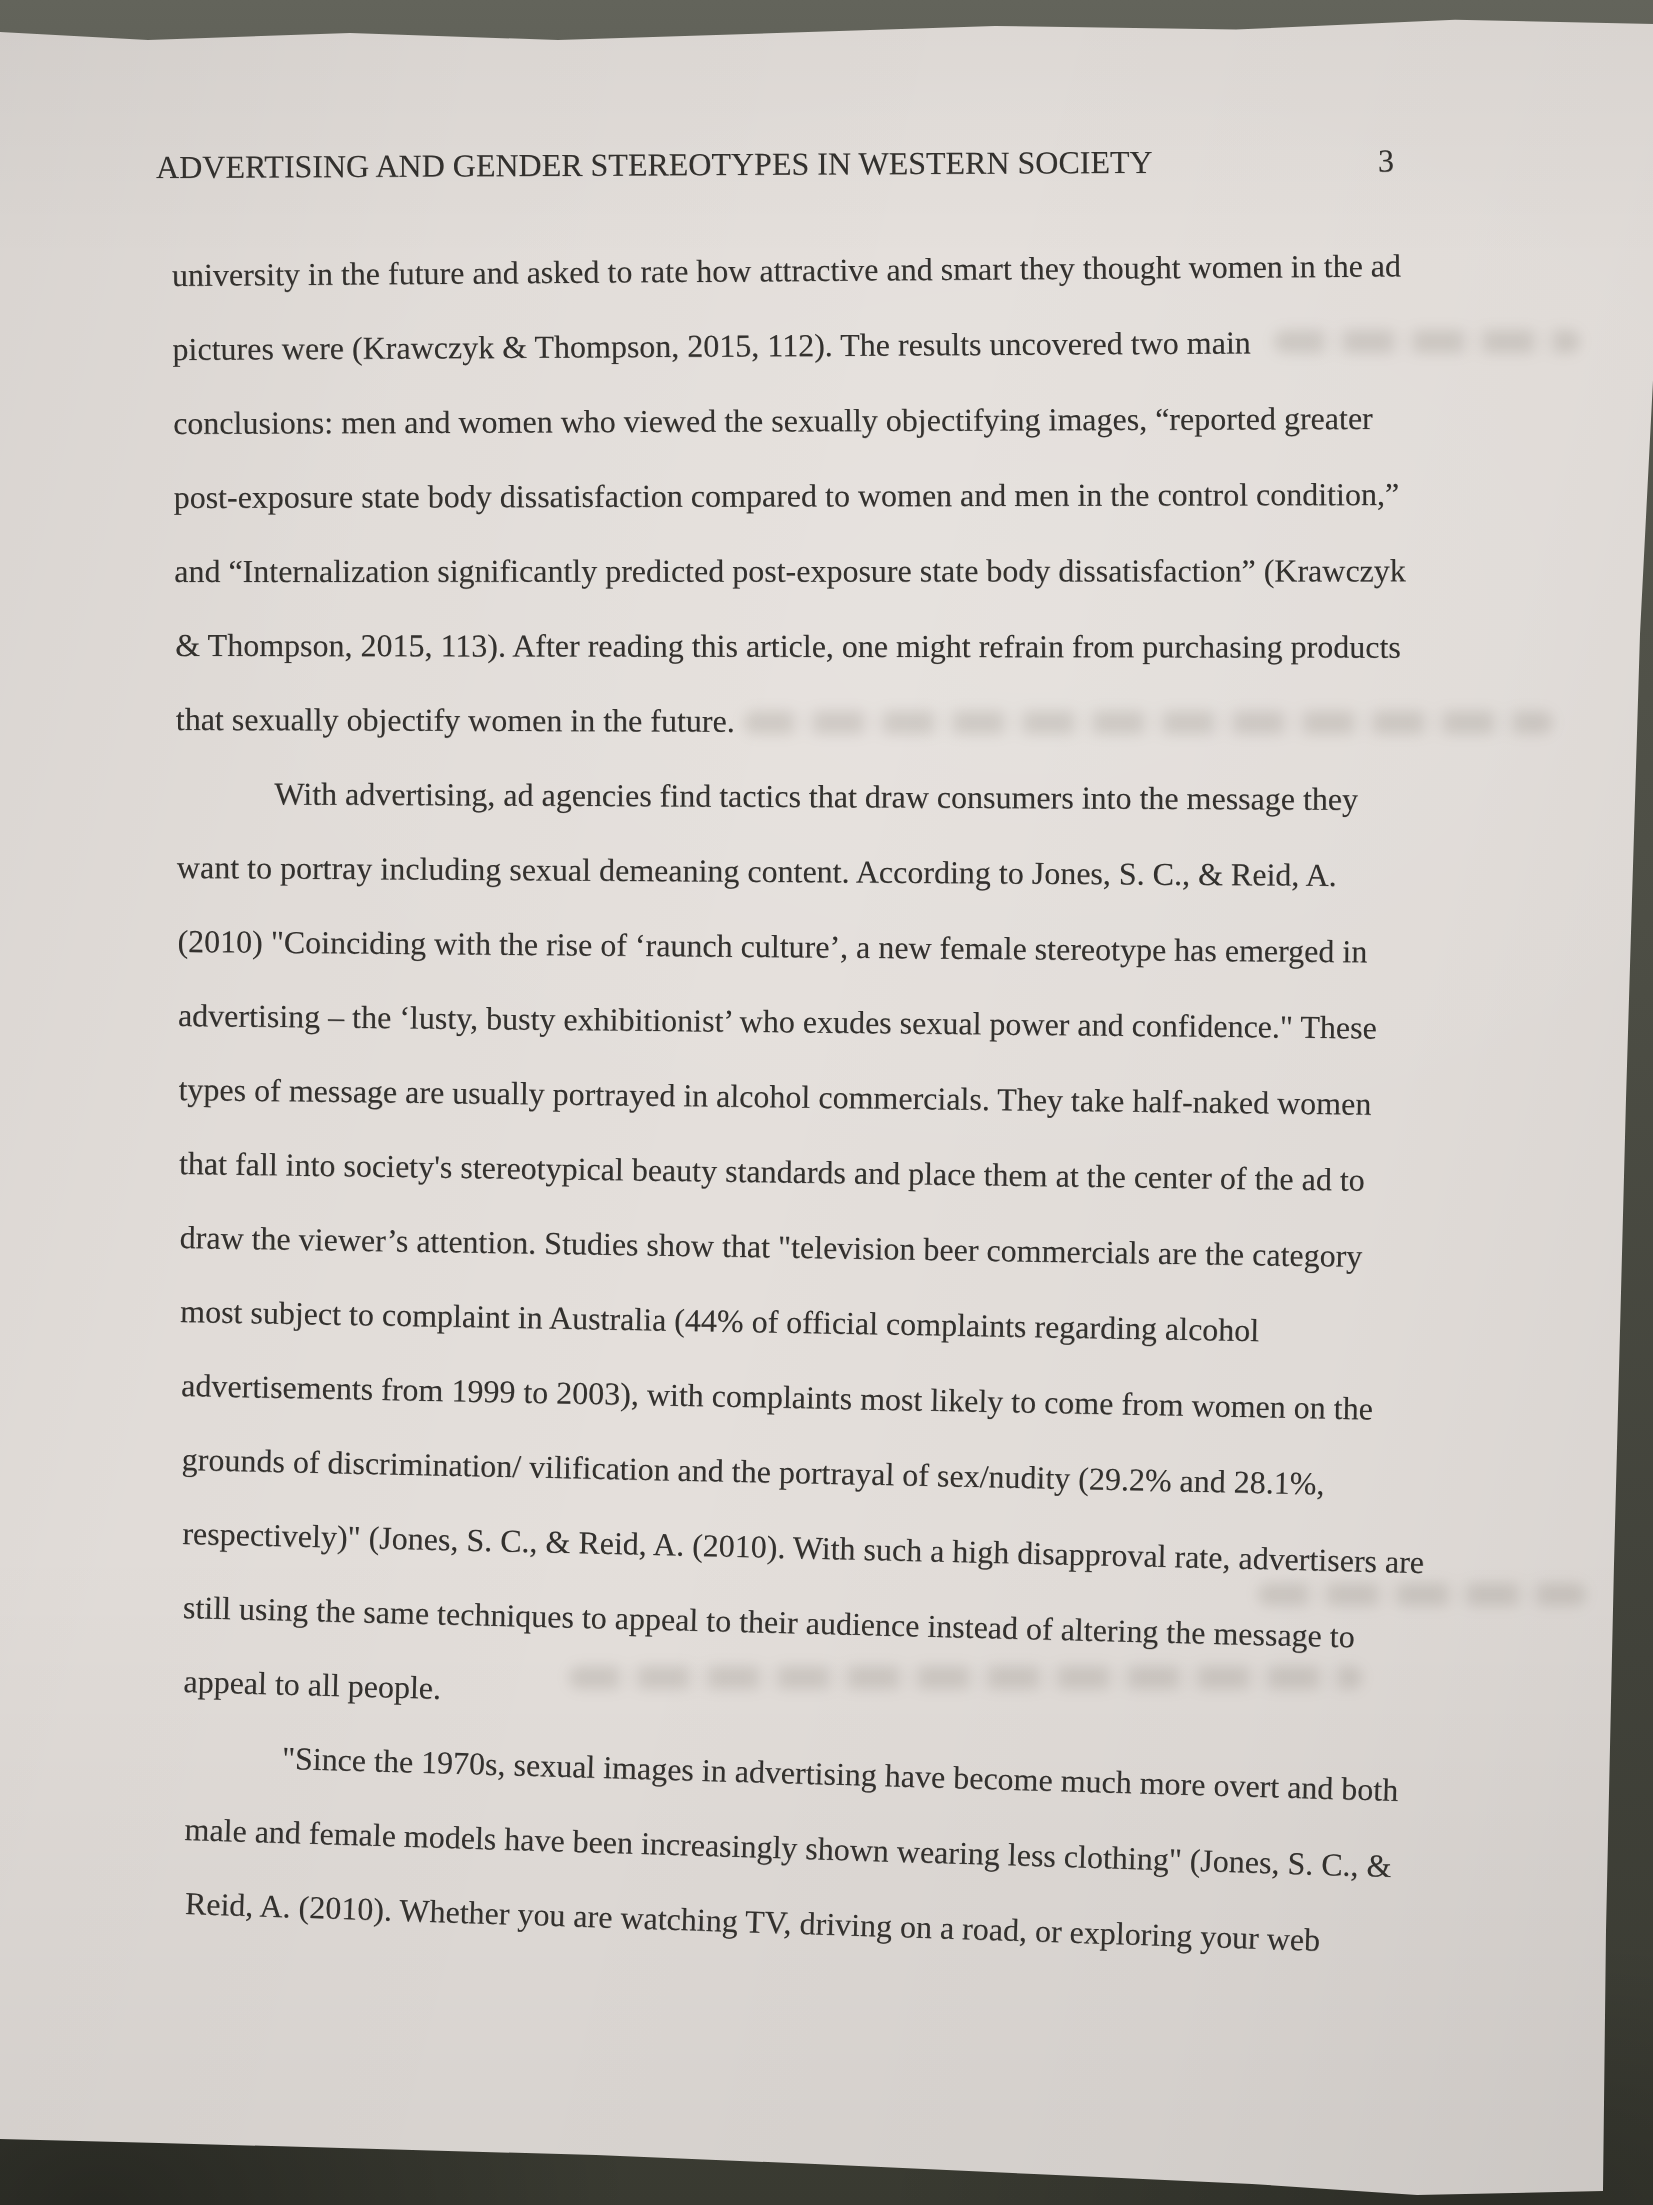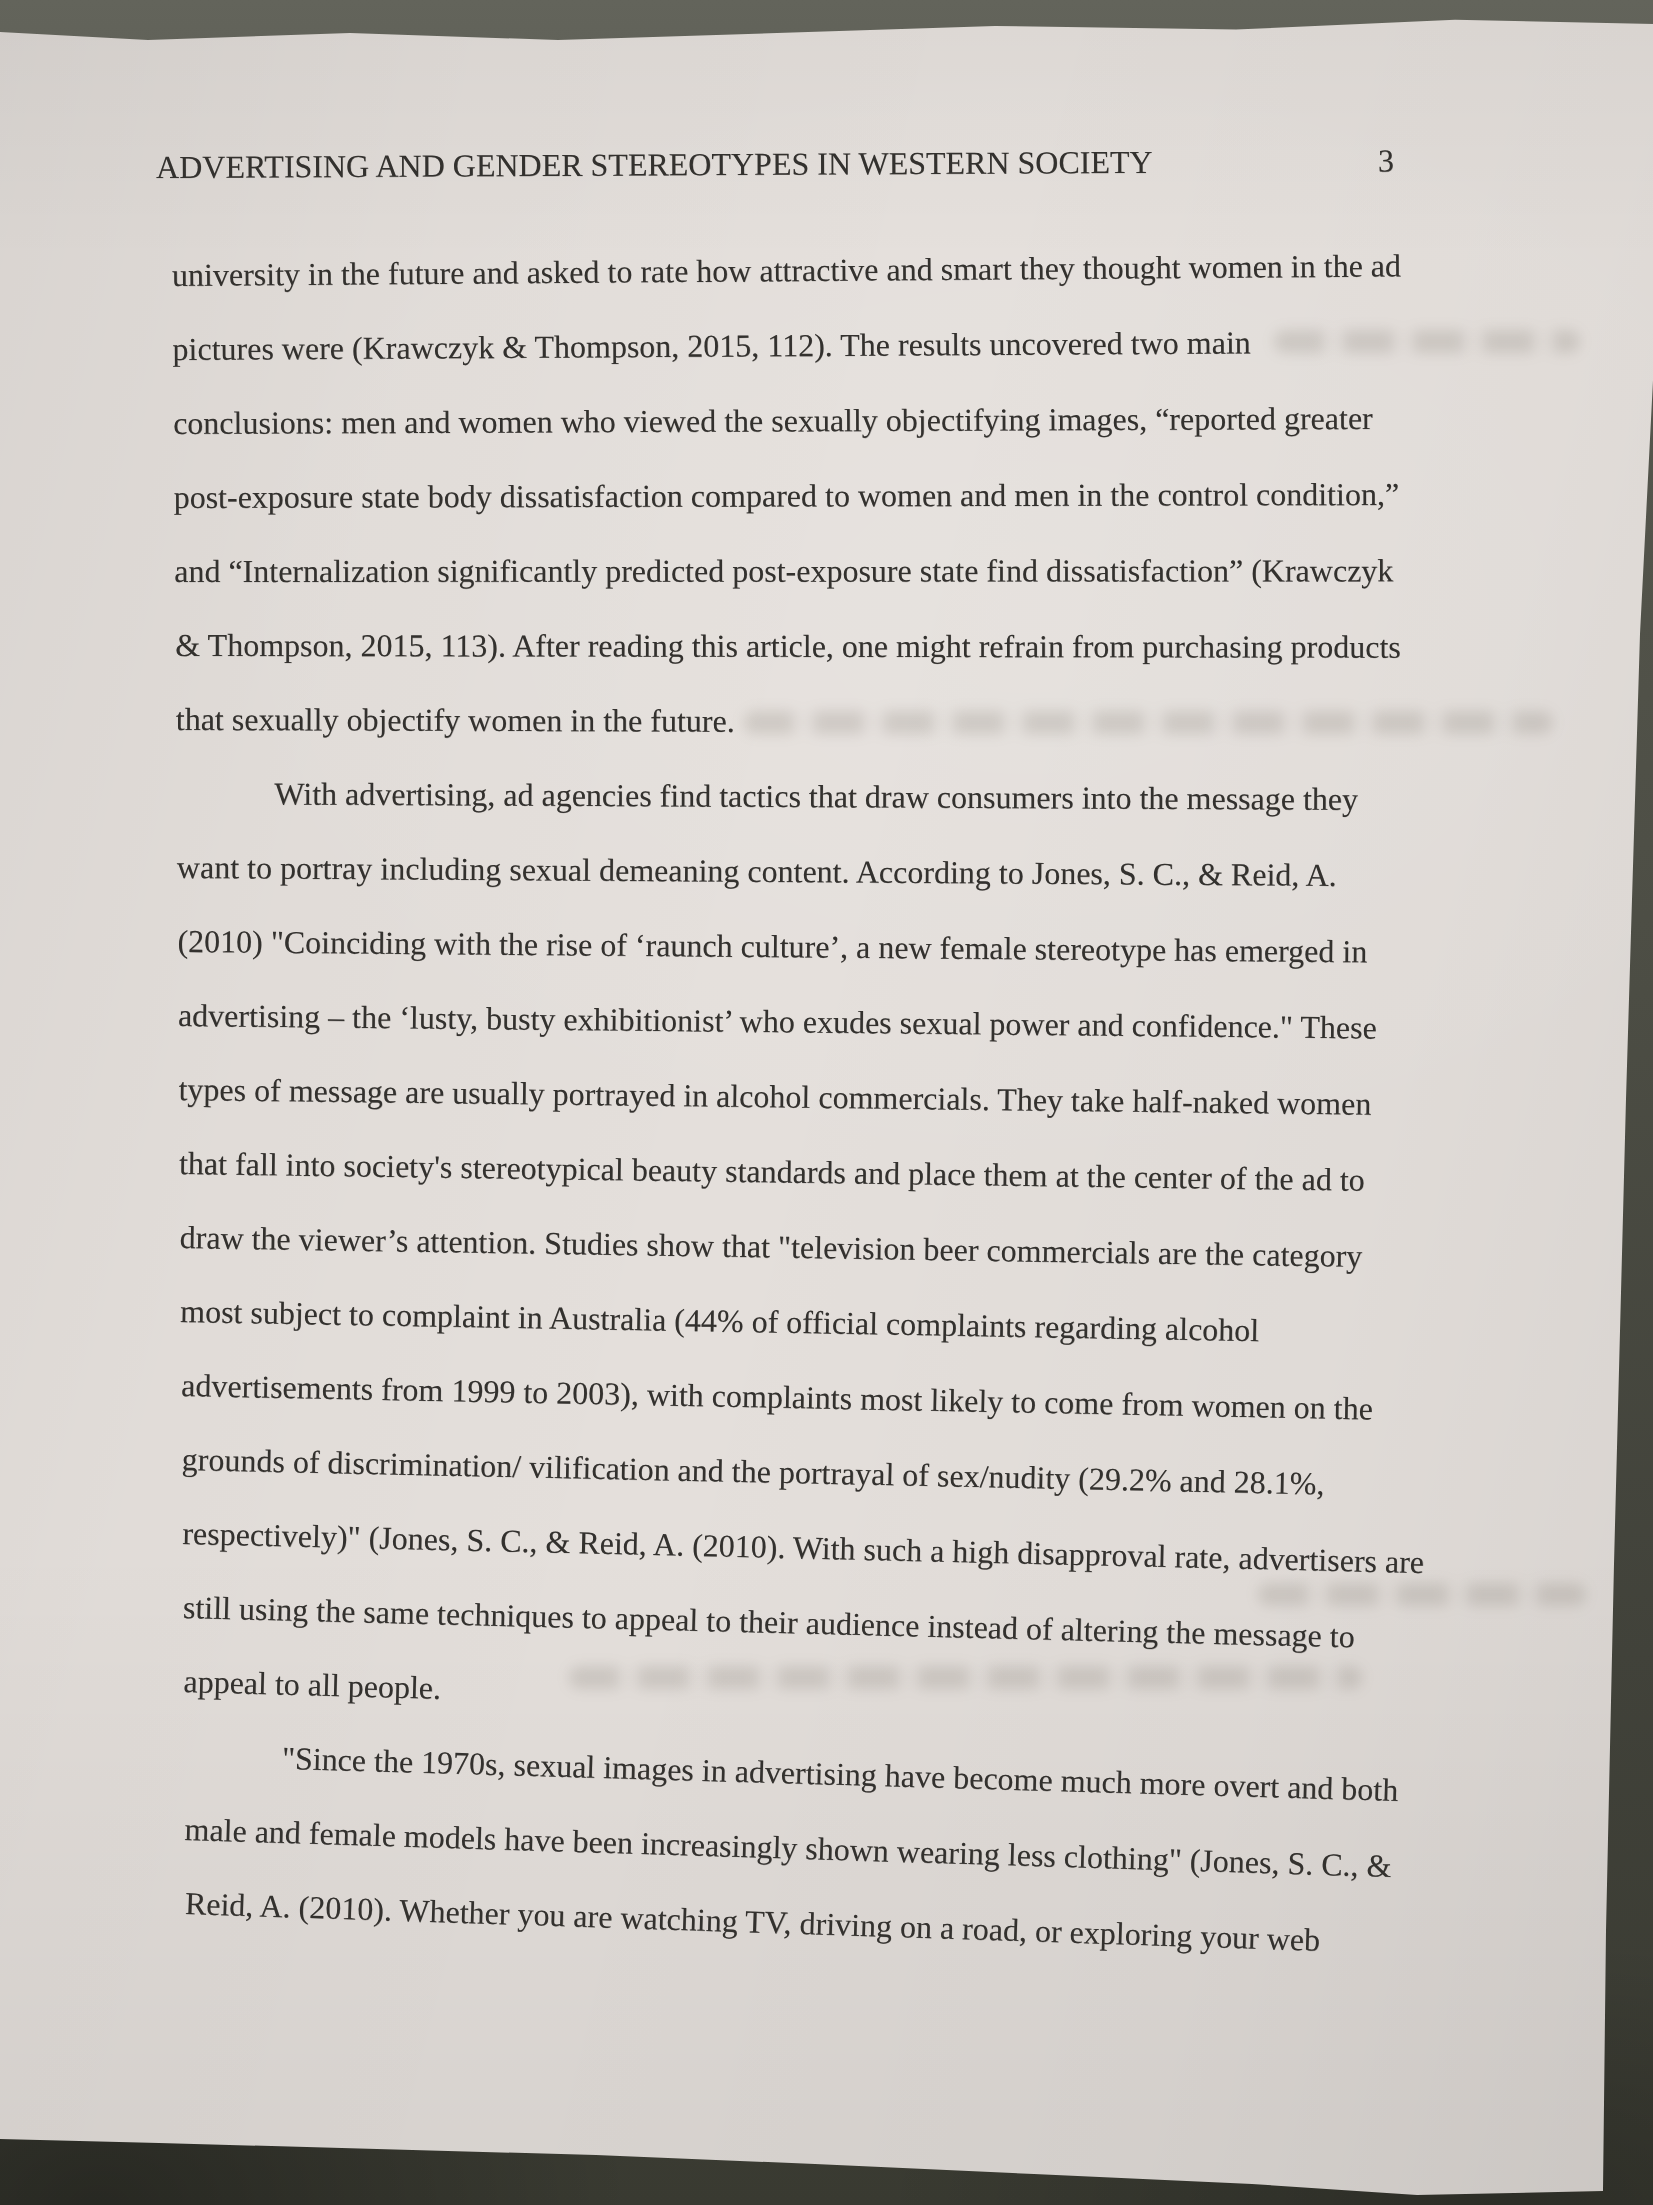--- a/index.html
+++ b/index.html
@@ -64,21 +64,21 @@
       <div class="header-row">
         <span>ADVERTISING AND GENDER STEREOTYPES IN WESTERN SOCIETY</span>
         <span class="pagenum">3</span>
       </div>
 
       <div class="bodytext">
         <div class="line" style="transform:translateX(0px) rotate(-0.45deg)">university in the future and asked to rate how attractive and smart they thought women in the ad</div>
         <div class="line" style="transform:translateX(0.5px) rotate(-0.35deg)">pictures were (Krawczyk &amp; Thompson, 2015, 112). The results uncovered two main</div>
         <div class="line" style="transform:translateX(1.1px) rotate(-0.24deg)">conclusions: men and women who viewed the sexually objectifying images, “reported greater</div>
         <div class="line" style="transform:translateX(1.6px) rotate(-0.14deg)">post-exposure state body dissatisfaction compared to women and men in the control condition,”</div>
-        <div class="line" style="transform:translateX(2.2px) rotate(-0.03deg)">and “Internalization significantly predicted post-exposure state find dissatisfaction” (Krawczyk</div>
+        <div class="line" style="transform:translateX(2.2px) rotate(-0.03deg)">and “Internalization significantly predicted post-exposure state body dissatisfaction” (Krawczyk</div>
         <div class="line" style="transform:translateX(3.3px) rotate(0.08deg)">&amp; Thompson, 2015, 113). After reading this article, one might refrain from purchasing products</div>
         <div class="line" style="transform:translateX(3.8px) rotate(0.18deg)">that sexually objectify women in the future.</div>
 
         <div class="line indent" style="transform:translateX(4.4px) rotate(0.29deg)">With advertising, ad agencies find tactics that draw consumers into the message they</div>
         <div class="line" style="transform:translateX(4.9px) rotate(0.39deg)">want to portray including sexual demeaning content. According to Jones, S. C., &amp; Reid, A.</div>
         <div class="line" style="transform:translateX(5.5px) rotate(0.50deg)">(2010) "Coinciding with the rise of ‘raunch culture’, a new female stereotype has emerged in</div>
         <div class="line" style="transform:translateX(6px) rotate(0.60deg)">advertising – the ‘lusty, busty exhibitionist’ who exudes sexual power and confidence." These</div>
         <div class="line" style="transform:translateX(6.6px) rotate(0.71deg)">types of message are usually portrayed in alcohol commercials. They take half-naked women</div>
         <div class="line" style="transform:translateX(7.1px) rotate(0.81deg)">that fall into society's stereotypical beauty standards and place them at the center of the ad to</div>
         <div class="line" style="transform:translateX(7.7px) rotate(0.92deg)">draw the viewer’s attention. Studies show that "television beer commercials are the category</div>

